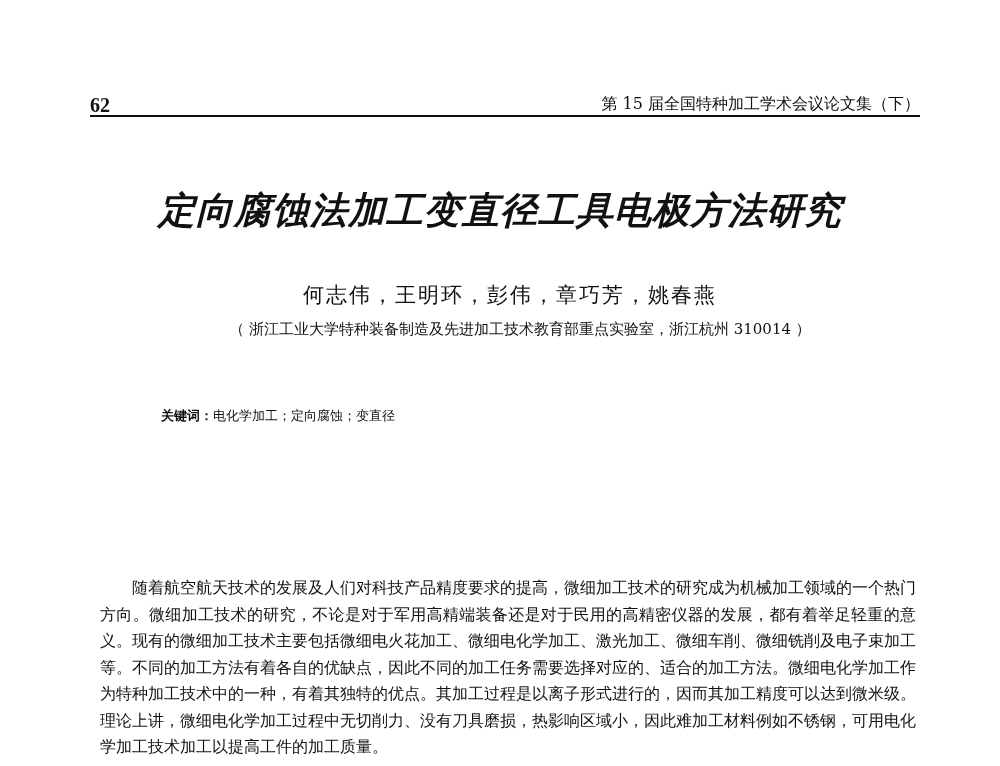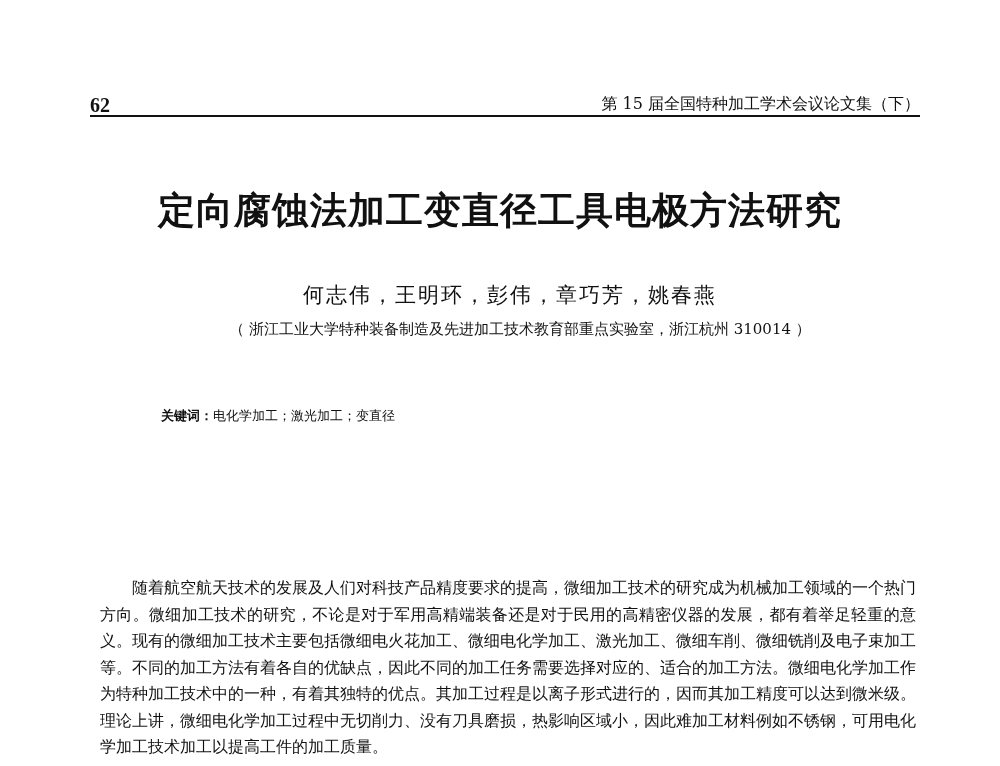--- a/index.html
+++ b/index.html
@@ -49,26 +49,26 @@
 </style>
 </head>
 <body>
 
 <div class="header">
   <span class="page-num">62</span>
   <div class="running-title">第 15 届全国特种加工学术会议论文集（下）</div>
 </div>
 <div class="header-rule"></div>
 
-<h1 class="title" style="margin:0;">定向腐蚀法加工变直径工具电极方法研究</h1>
+<h1 class="title" style="margin:0;font-style:italic;">定向腐蚀法加工变直径工具电极方法研究</h1>
 
 <div class="authors">何志伟，王明环，彭伟，章巧芳，姚春燕</div>
 
 <div class="affiliation">（ 浙江工业大学特种装备制造及先进加工技术教育部重点实验室，浙江杭州 310014 ）</div>
 
 <div class="abstract">
-  <div class="keywords"><span class="label">关键词：</span><span>电化学加工；激光加工；变直径</span></div>
+  <div class="keywords"><span class="label">关键词：</span><span>电化学加工；定向腐蚀；变直径</span></div>
 </div>
 
 <div class="body-text">
   <p>随着航空航天技术的发展及人们对科技产品精度要求的提高，微细加工技术的研究成为机械加工领域的一个热门方向。微细加工技术的研究，不论是对于军用高精端装备还是对于民用的高精密仪器的发展，都有着举足轻重的意义。现有的微细加工技术主要包括微细电火花加工、微细电化学加工、激光加工、微细车削、微细铣削及电子束加工等。不同的加工方法有着各自的优缺点，因此不同的加工任务需要选择对应的、适合的加工方法。微细电化学加工作为特种加工技术中的一种，有着其独特的优点。其加工过程是以离子形式进行的，因而其加工精度可以达到微米级。理论上讲，微细电化学加工过程中无切削力、没有刀具磨损，热影响区域小，因此难加工材料例如不锈钢，可用电化学加工技术加工以提高工件的加工质量。</p>
   <p>由于微细电化学加工中对工具电极的精度要求较高，电极制备一直是个难点，工具电极的尺度在很大</p>
 </div>
 
 </body></html>

